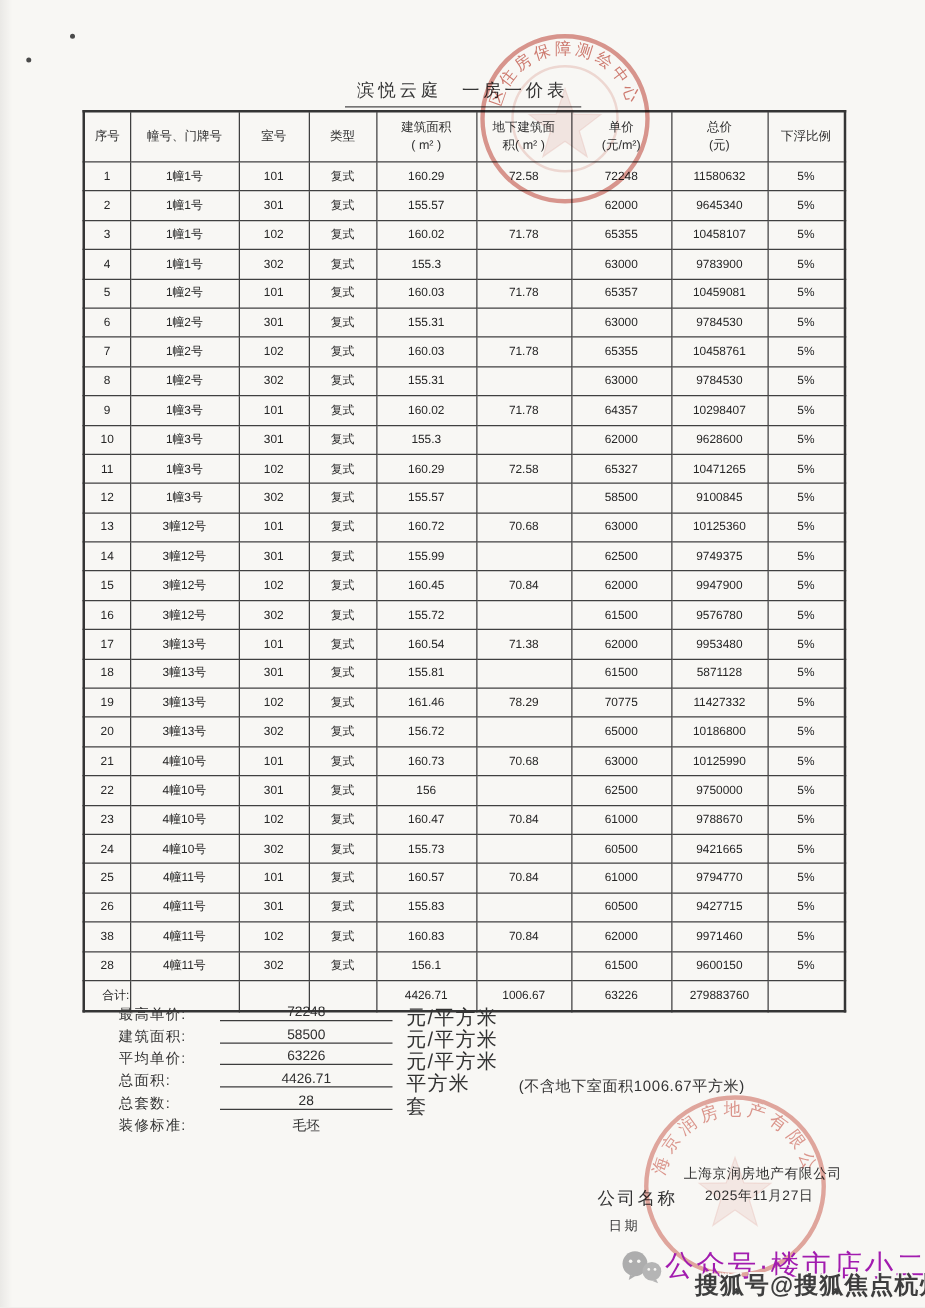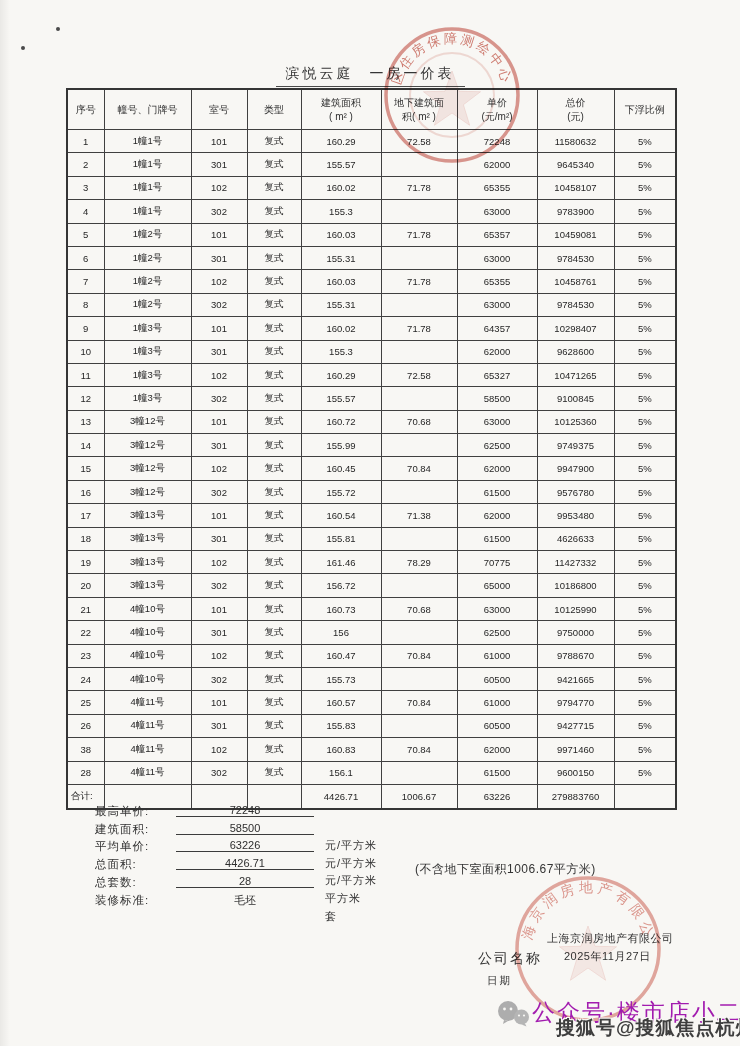--- a/index.html
+++ b/index.html
@@ -32,29 +32,29 @@
     border:1px solid #404040;
     text-align:center;vertical-align:middle;
     padding:0;overflow:hidden;
   }
   table.price th{
     height:39px;font-size:10px;font-weight:normal;
     line-height:1.35;white-space:pre-line;color:#303030;
   }
   table.price td{height:22.4px;font-size:9.5px;color:#262626;}
   tr.total-row td{height:23px;font-size:9.5px;}
-  tr.total-row td:first-child{text-align:left;padding-left:3px;}
+  tr.total-row td:first-child{text-align:right;padding-left:3px;}
 
   
   .summary{position:absolute;left:0;top:804px;width:740px;}
   .sum-row{position:absolute;left:0;height:17px;width:740px;}
   .sum-label{position:absolute;left:95px;font-size:11.5px;letter-spacing:1px;color:#333;}
   .sum-value{position:absolute;left:176px;width:138px;text-align:center;font-size:11px;color:#2e2e2e;}
   .sum-value.u{border-bottom:1.5px solid #3c3c3c;}
-  .sum-unit{position:absolute;left:325px;font-size:11px;letter-spacing:1px;color:#333;margin-top:34px;}
+  .sum-unit{position:absolute;left:325px;font-size:16px;letter-spacing:1px;color:#333;}
   .sum-note{position:absolute;left:395px;top:57px;font-size:12px;letter-spacing:0.5px;color:#333;margin-left:20px;}
 
   
   .sig-label-company{position:absolute;left:478px;top:950px;font-size:14px;letter-spacing:2px;color:#333;}
   .sig-value-company{position:absolute;left:547px;top:931px;font-size:11px;letter-spacing:0.5px;color:#333;}
   .sig-label-date{position:absolute;left:487px;top:949px;font-size:10.5px;letter-spacing:2px;color:#333;margin-top:25px;}
   .sig-value-date{position:absolute;left:564px;top:949px;font-size:11px;letter-spacing:0.5px;color:#333;}
 
   
   .stamp{position:absolute;pointer-events:none;mix-blend-mode:multiply;filter:blur(0.4px);}
@@ -305,21 +305,21 @@
           <td>5%</td>
         </tr>
         <tr>
           <td>18</td>
           <td>3幢13号</td>
           <td>301</td>
           <td>复式</td>
           <td>155.81</td>
           <td></td>
           <td>61500</td>
-          <td>4626633</td>
+          <td>5871128</td>
           <td>5%</td>
         </tr>
         <tr>
           <td>19</td>
           <td>3幢13号</td>
           <td>102</td>
           <td>复式</td>
           <td>161.46</td>
           <td>78.29</td>
           <td>70775</td>

